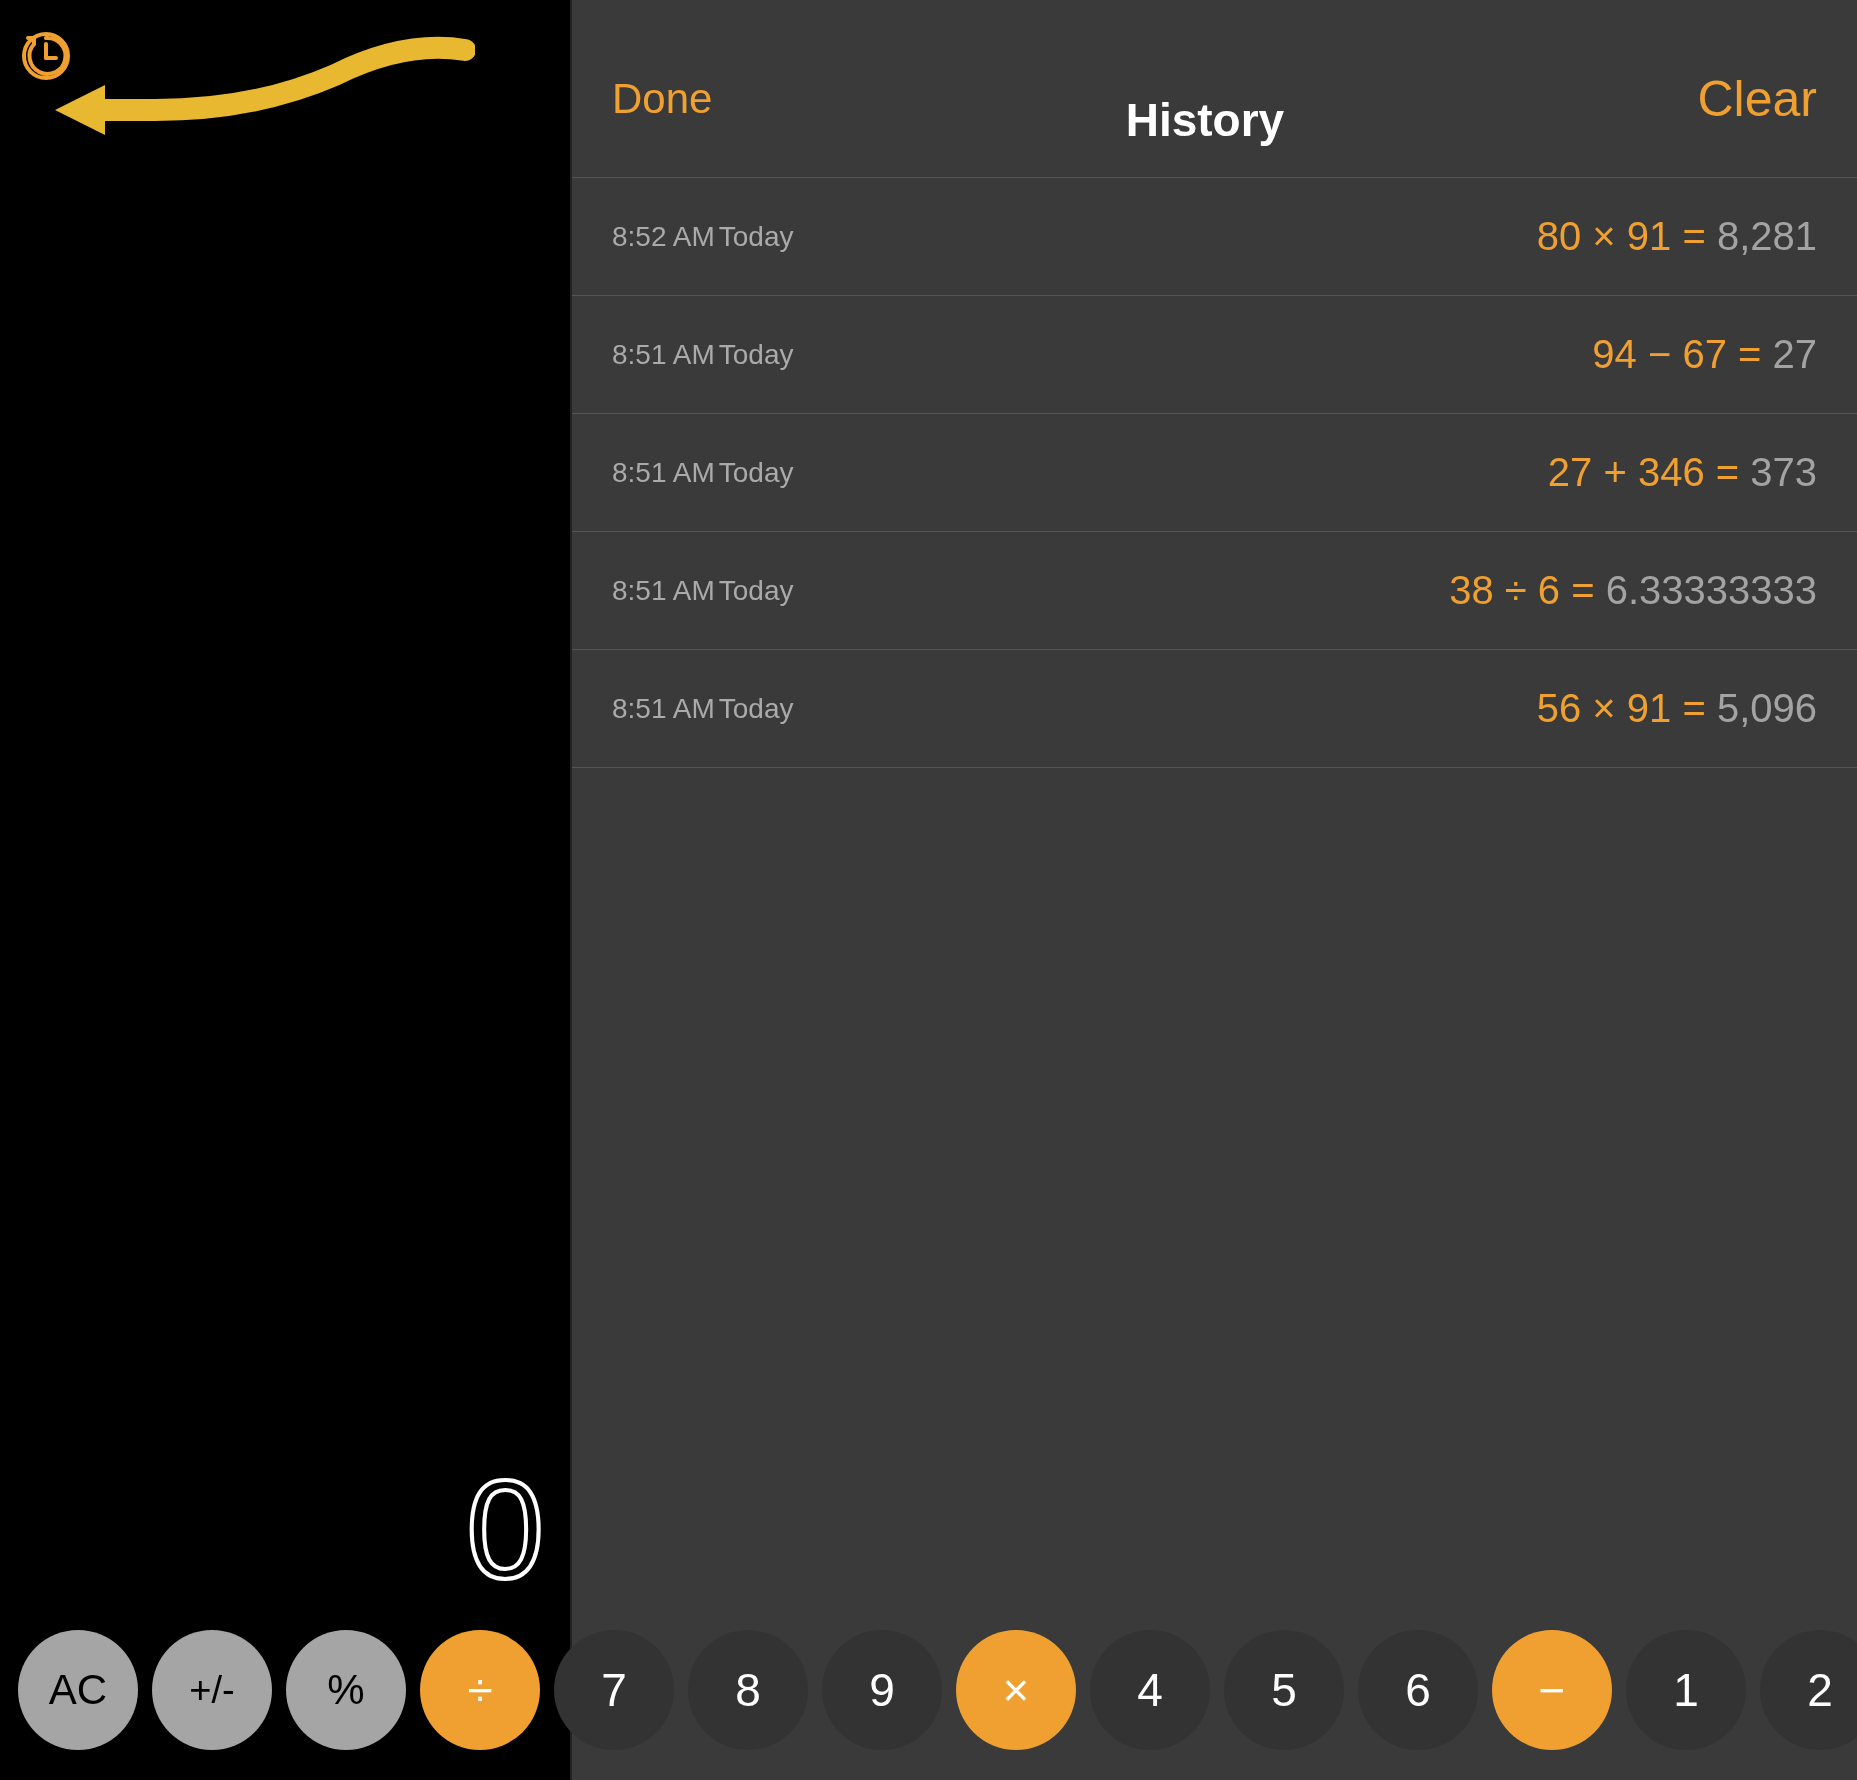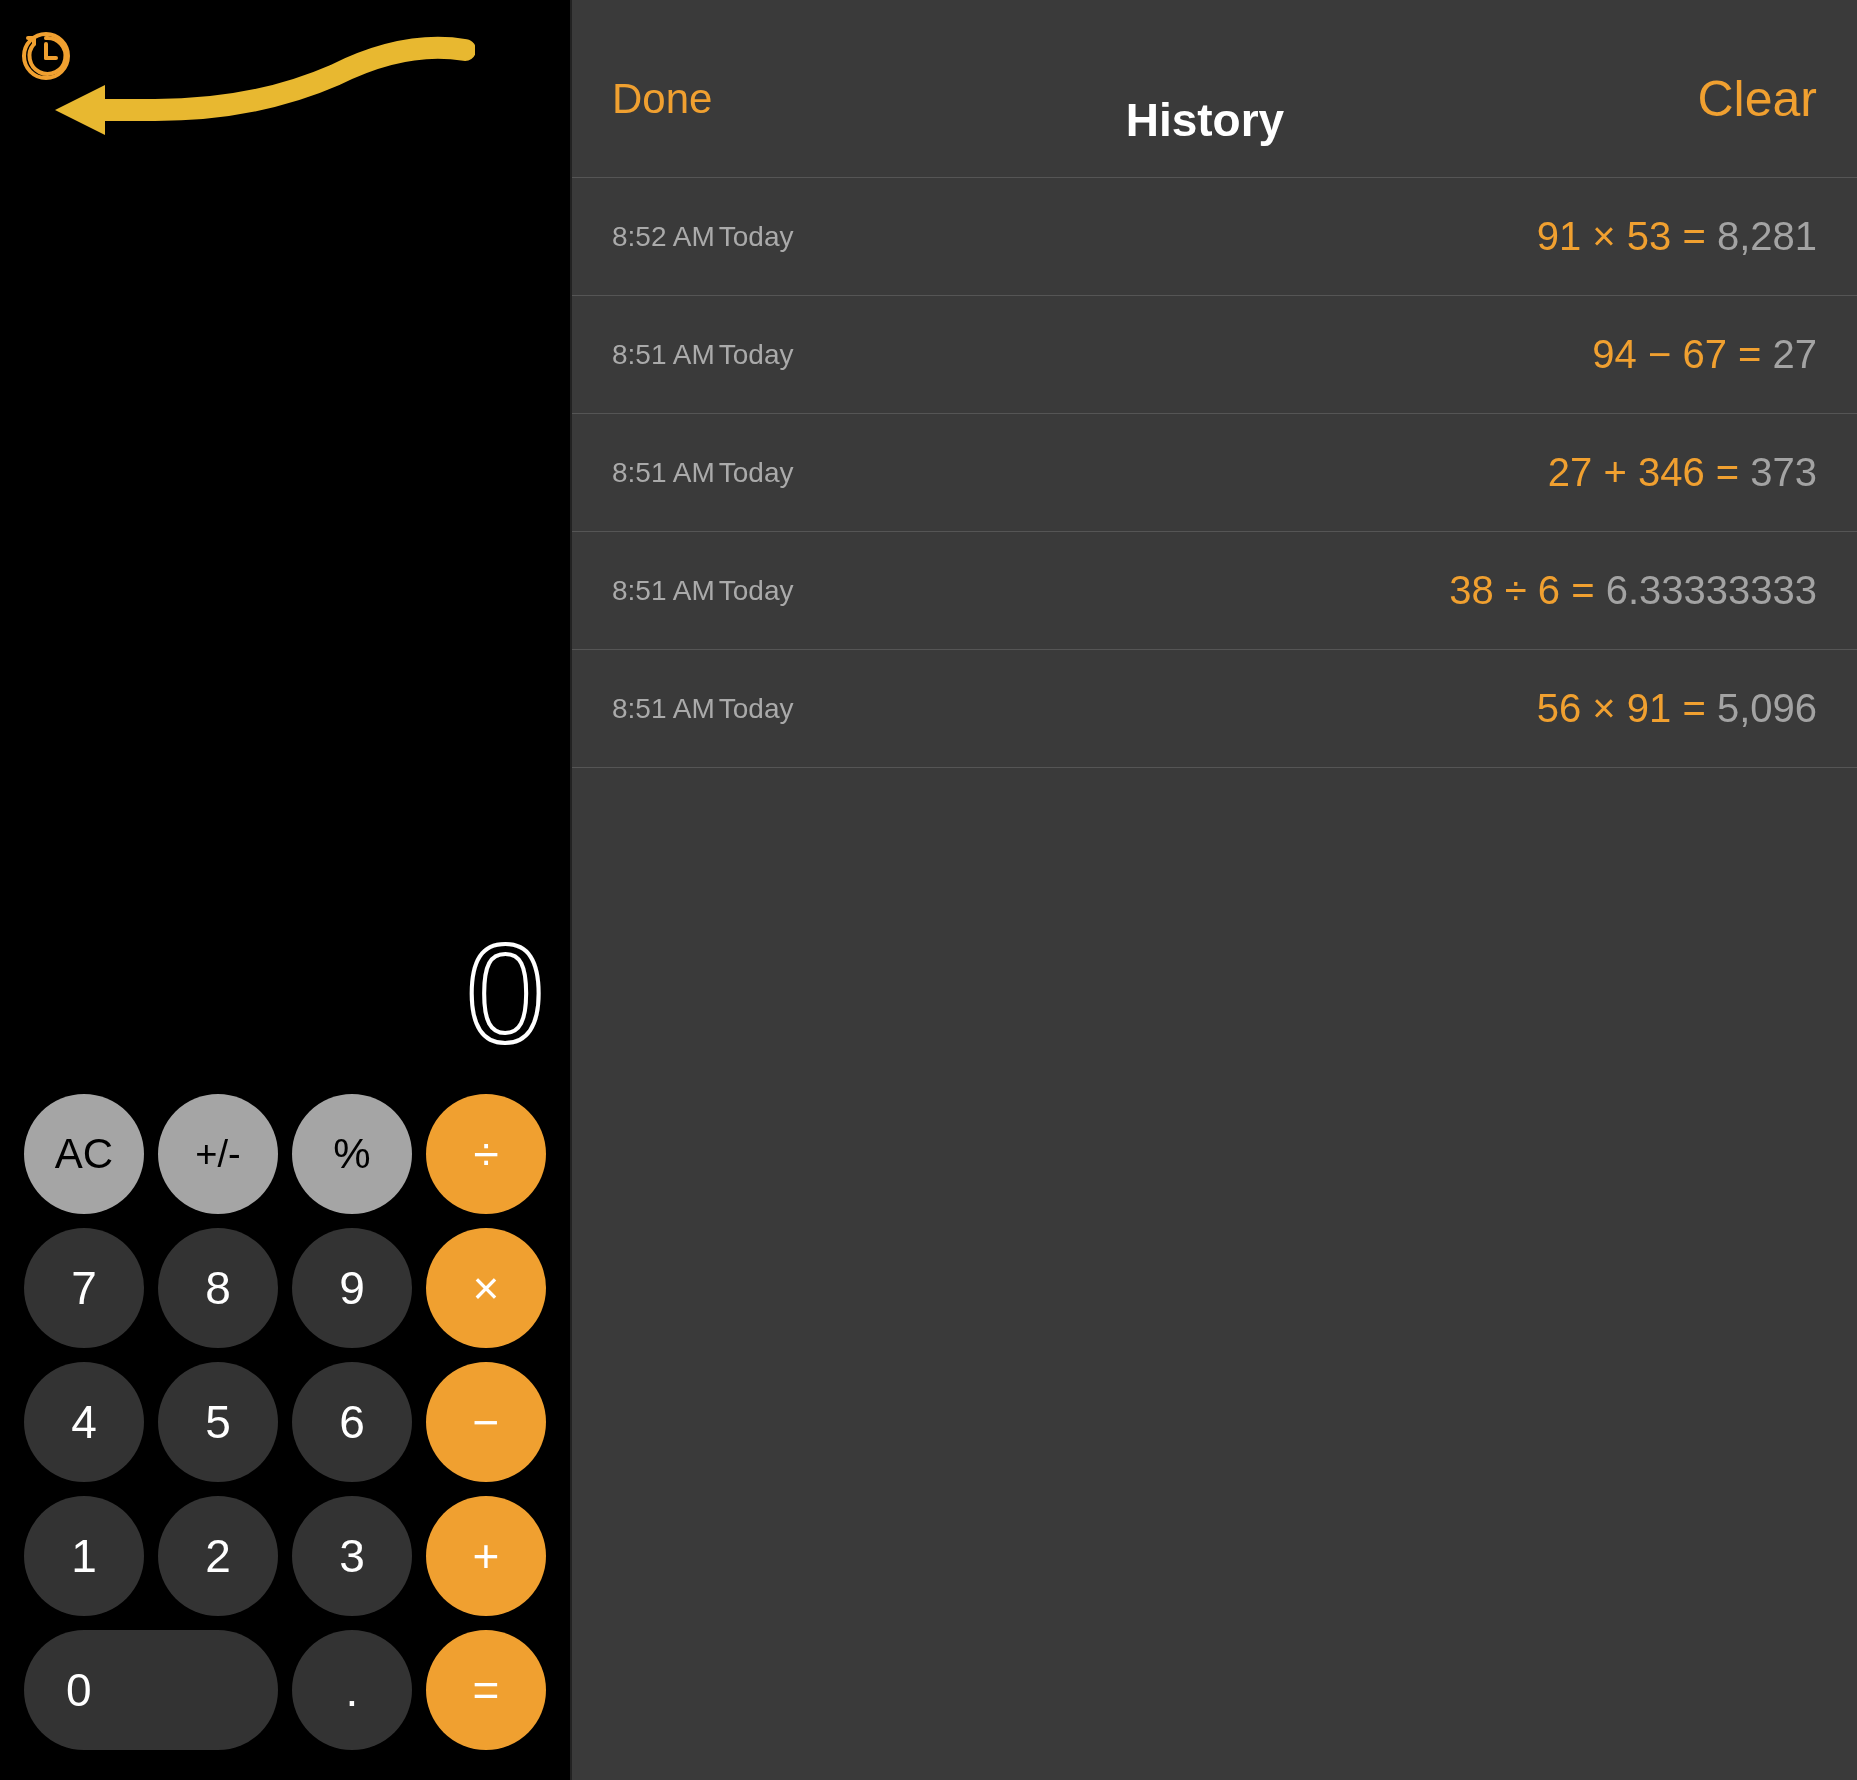--- a/index.html
+++ b/index.html
@@ -59,21 +59,21 @@
     }
 
     .display-number.zero-outline {
       color: transparent;
       -webkit-text-stroke: 4px #fff;
     }
 
     .keypad-area {
       padding: 10px 18px 30px 18px;
       display: flex;
-      flex-direction: column;
+      flex-direction: row;
       gap: 14px;
     }
 
     .keypad-row {
       display: flex;
       gap: 14px;
       justify-content: center;
     }
 
     .btn {
@@ -280,21 +280,21 @@
   </div>
 
   <div class="history-list">
 
     <div class="history-item">
       <div class="history-time">
         <span class="history-time-text">8:52 AM</span>
         <span class="history-time-text">Today</span>
       </div>
       <div class="history-expression">
-        <span>91 × 53 = </span><span class="result">8,281</span>
+        <span>80 × 91 = </span><span class="result">8,281</span>
       </div>
     </div>
 
     <div class="history-item">
       <div class="history-time">
         <span class="history-time-text">8:51 AM</span>
         <span class="history-time-text">Today</span>
       </div>
       <div class="history-expression">
         <span>94 − 67 = </span><span class="result">27</span>

